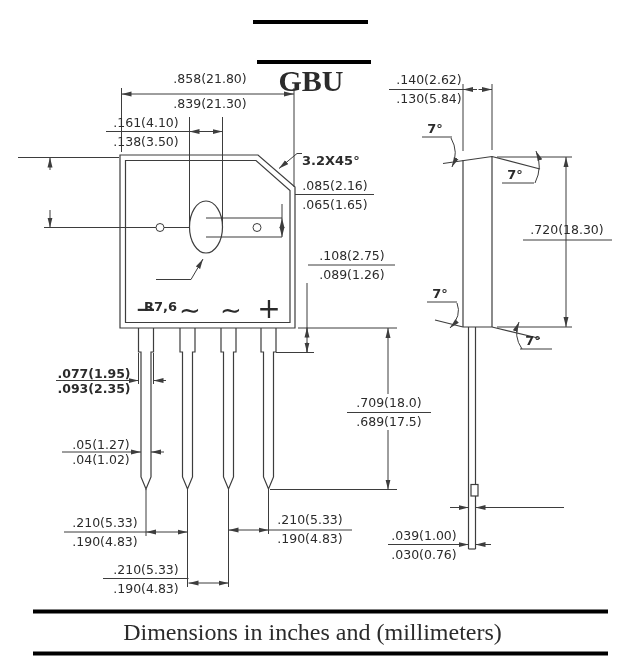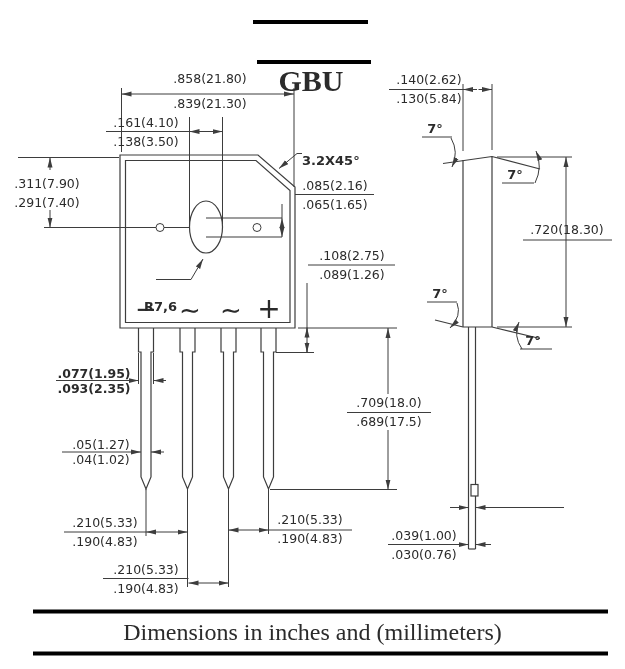--- a/index.html
+++ b/index.html
@@ -164,24 +164,20 @@
   <div class="lbl pair gap" style="left:158px;top:66px;width:104px;">
     <span>.858(21.80)</span>
     <span>.839(21.30)</span>
   </div>
 
   <div class="lbl pair" style="left:104px;top:113px;width:84px;">
     <span>.161(4.10)</span>
     <span>.138(3.50)</span>
   </div>
 
-  <div class="lbl pair" style="left:4px;top:174px;width:86px;">
-    <span>.311(7.90)</span>
-    <span>.291(7.40)</span>
-  </div>
 
   <div class="lbl bold" style="left:302px;top:146px;width:76px;text-align:left;line-height:14px;margin-top:8px;">3.2X45°</div>
 
   <div class="lbl pair" style="left:293px;top:176px;width:84px;">
     <span>.085(2.16)</span>
     <span>.065(1.65)</span>
   </div>
 
   <div class="lbl bold" style="left:144px;top:264px;width:46px;text-align:left;line-height:14px;margin-top:36px;">R7,6</div>
 

